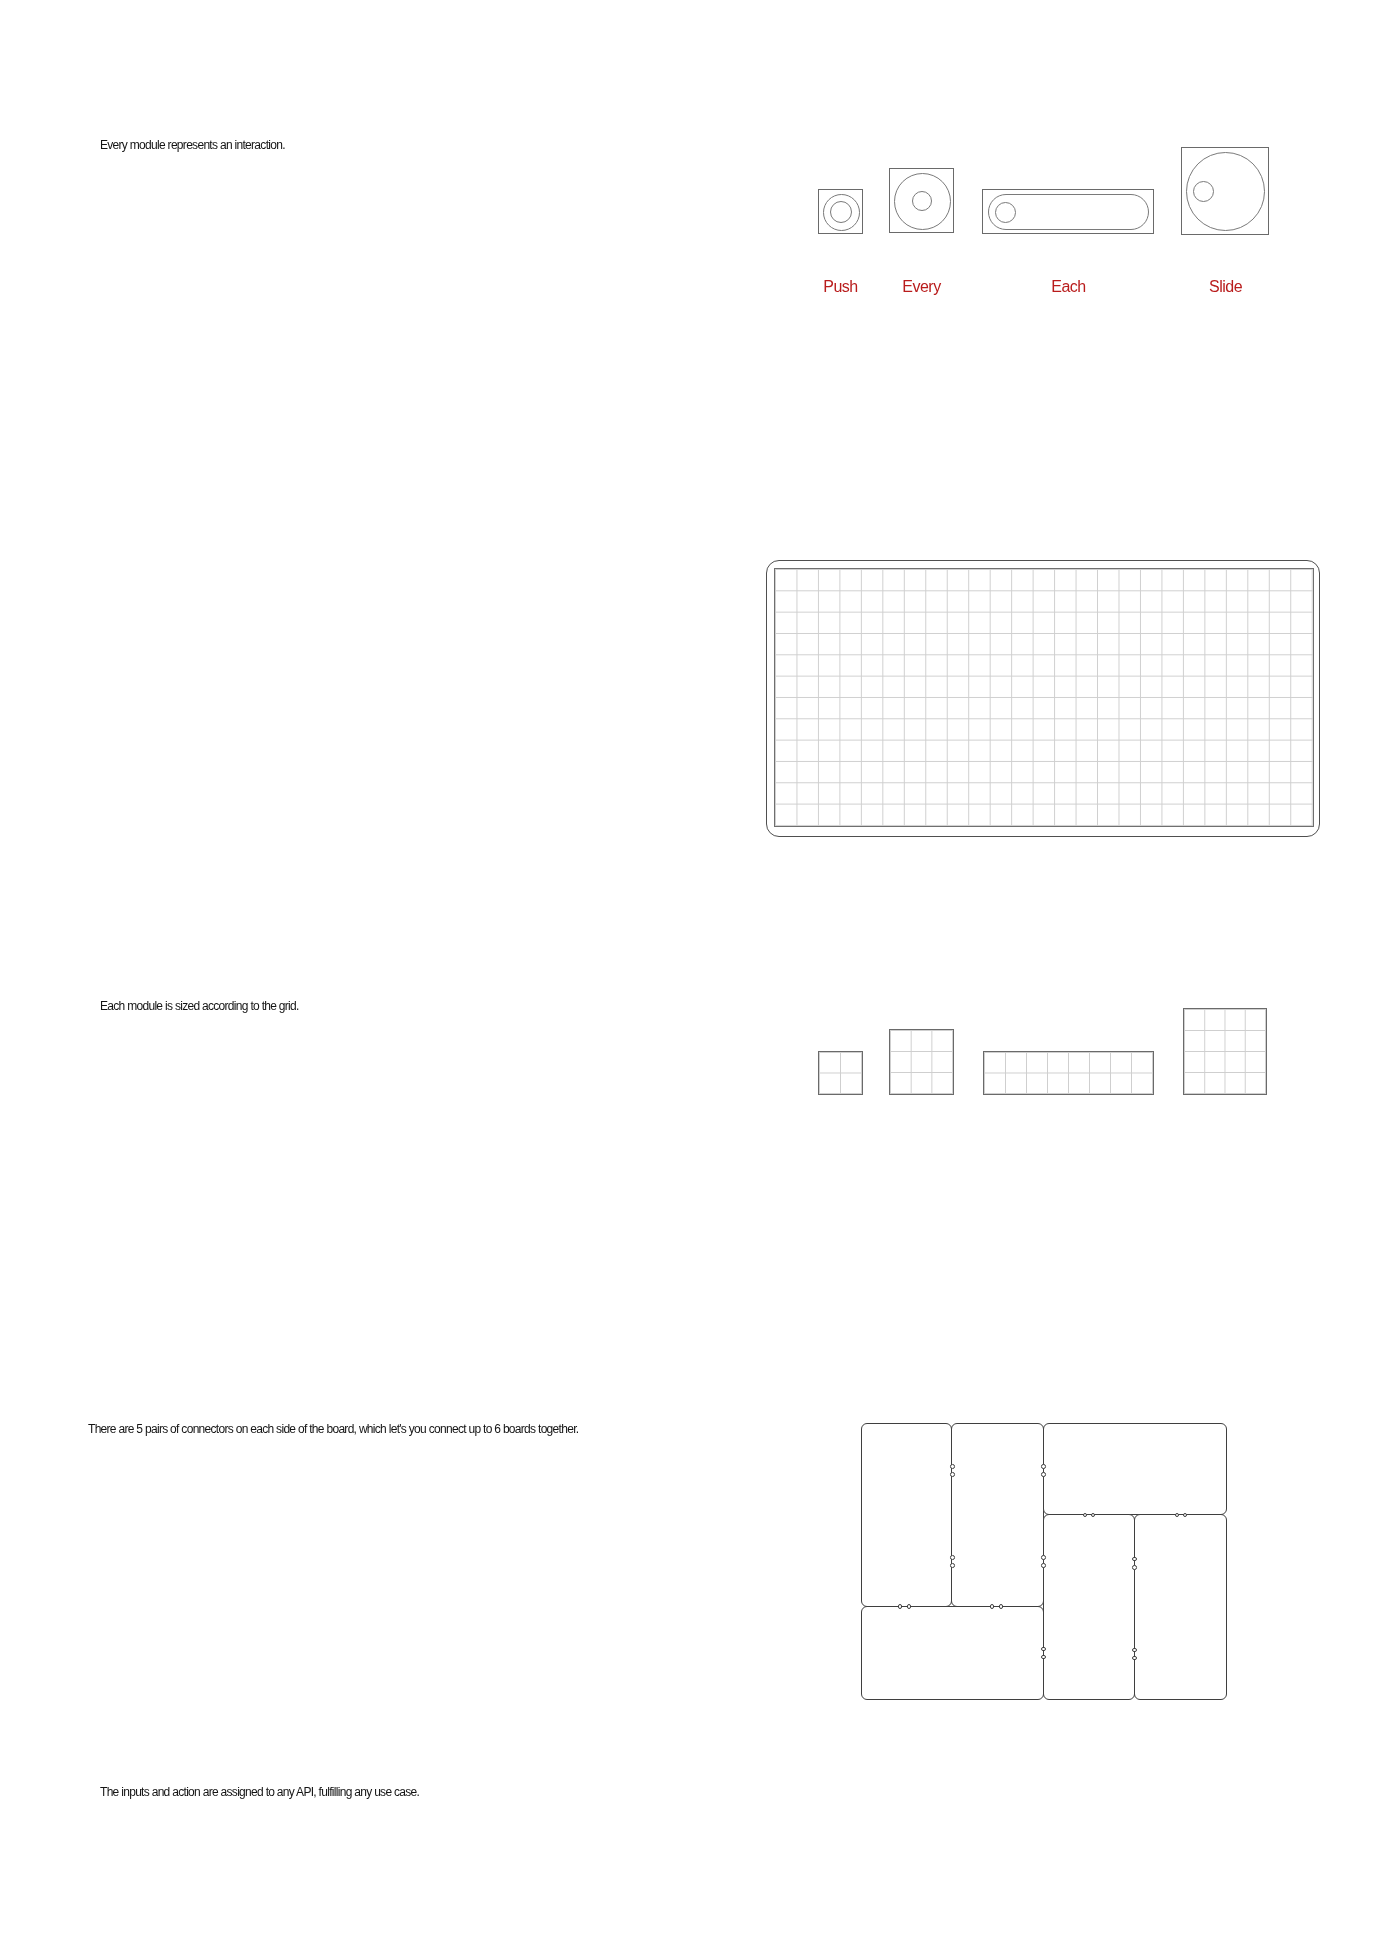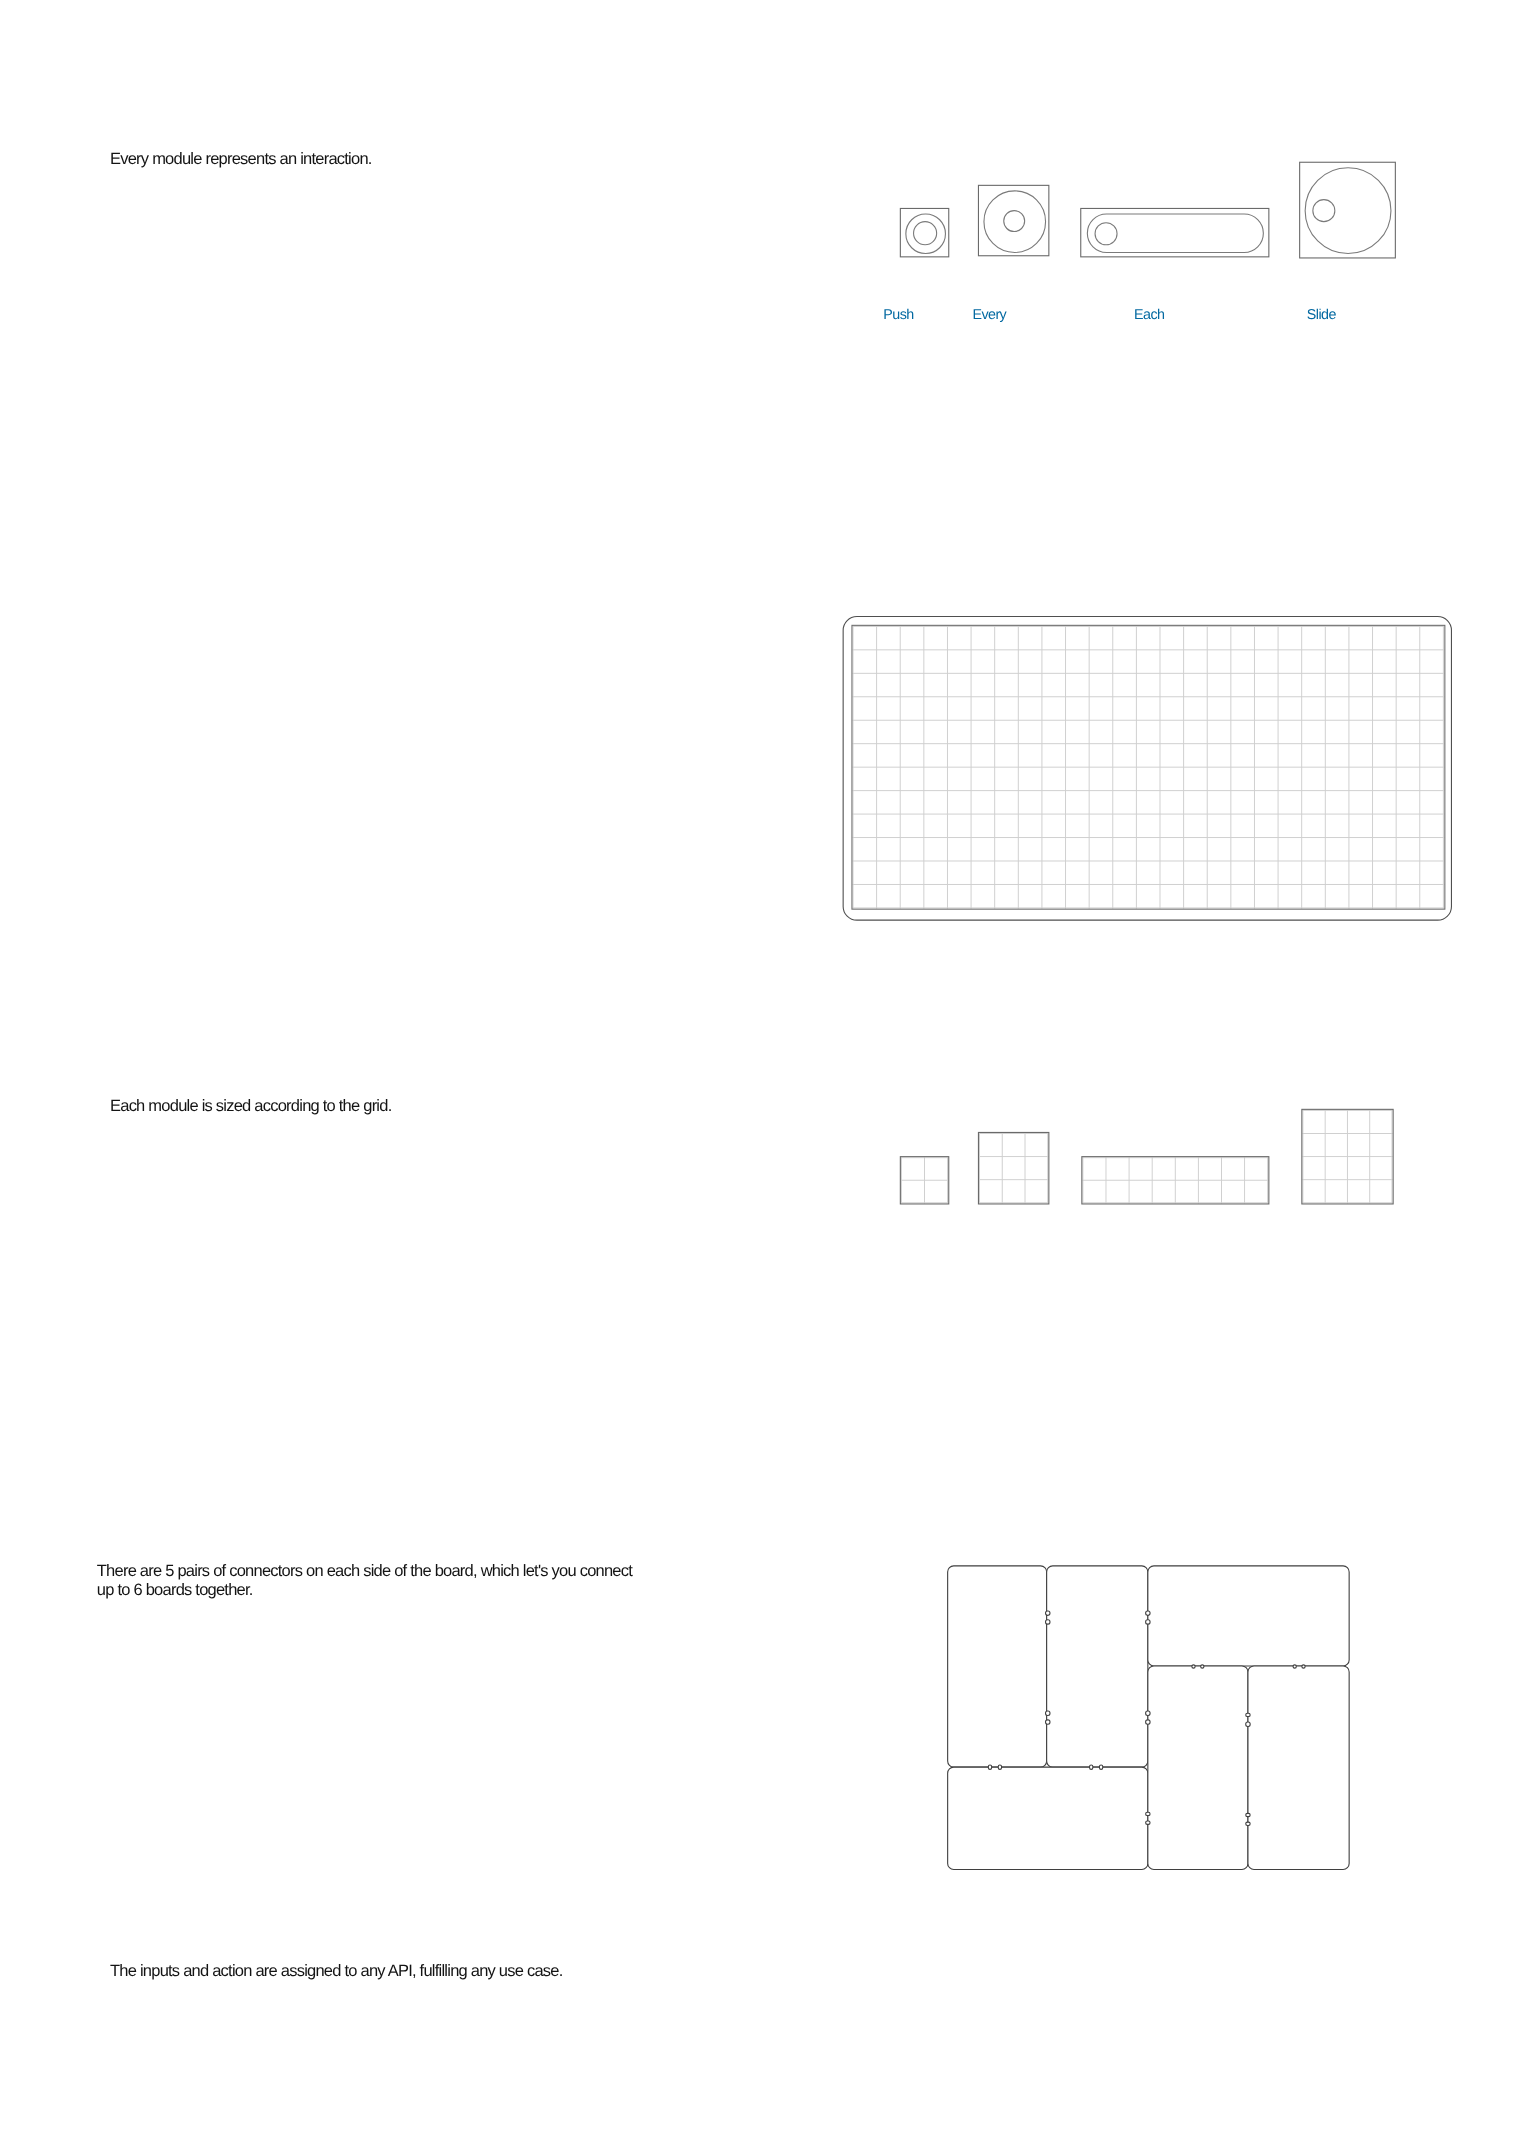--- a/index.html
+++ b/index.html
@@ -1,19 +1,19 @@
 <!DOCTYPE html>
 <html><head>
 <meta charset="utf-8">
 <style>
   html,body{margin:0;padding:0;background:#fff;}
   .page{position:relative;width:1400px;height:1948px;background:#ffffff;overflow:hidden;
         font-family:"Liberation Sans",sans-serif;color:#141414;}
-  .caption{position:absolute;margin:0;font-size:15px;letter-spacing:-0.7px;line-height:16.5px;color:#141414;}
-  .label{position:absolute;font-size:13px;letter-spacing:-0.5px;text-align:left;color:#0369a1;}
+  .caption{position:absolute;margin:0;font-size:12px;letter-spacing:-0.7px;line-height:16.5px;color:#141414;}
+  .label{position:absolute;font-size:16px;letter-spacing:-0.5px;text-align:center;color:#b91c1c;}
   .box{position:absolute;box-sizing:border-box;border:1.4px solid #6a6a6a;background:#fff;}
   .circ{position:absolute;box-sizing:border-box;border:1.3px solid #7a7a7a;border-radius:50%;background:#fff;}
   .track{position:absolute;box-sizing:border-box;border:1.3px solid #7a7a7a;border-radius:18.5px;background:#fff;}
   .gridbox{position:absolute;box-sizing:border-box;border:1.5px solid #6a6a6a;background-color:#fff;
     background-image:linear-gradient(to right,#cfcfcf 1px,transparent 1px),
                      linear-gradient(to bottom,#cfcfcf 1px,transparent 1px);}
   .board-outer{position:absolute;box-sizing:border-box;border:1.6px solid #4f4f4f;border-radius:13px;background:#fff;}
   .board-inner{position:absolute;box-sizing:border-box;border:1.6px solid #6f6f6f;background-color:#fff;
     background-image:linear-gradient(to right,#cfcfcf 1px,transparent 1px),
                      linear-gradient(to bottom,#cfcfcf 1px,transparent 1px);

